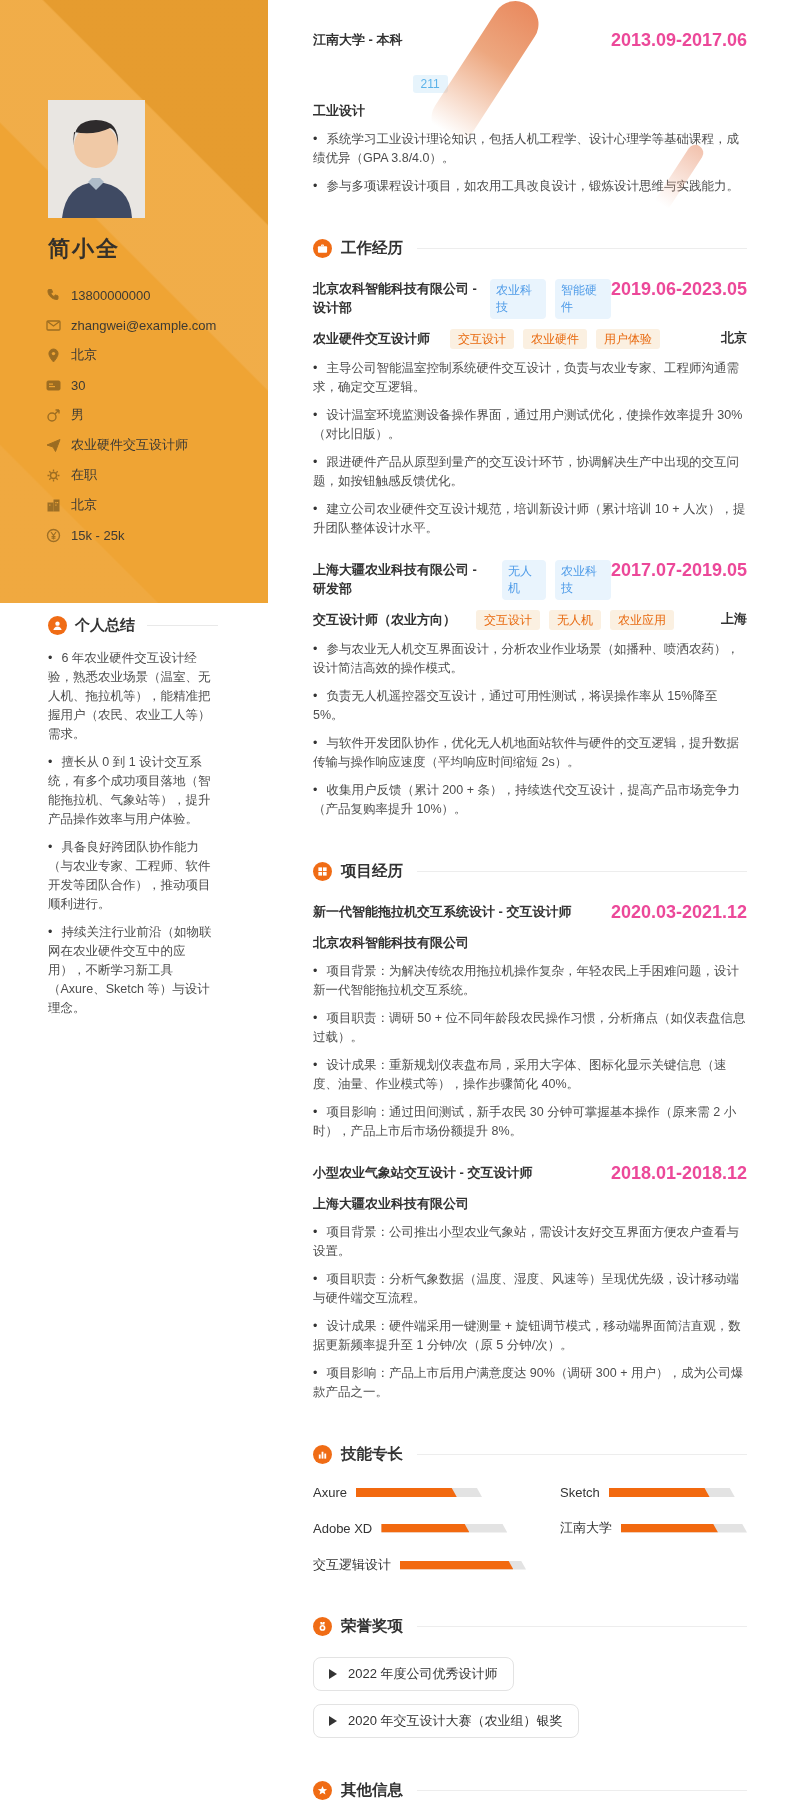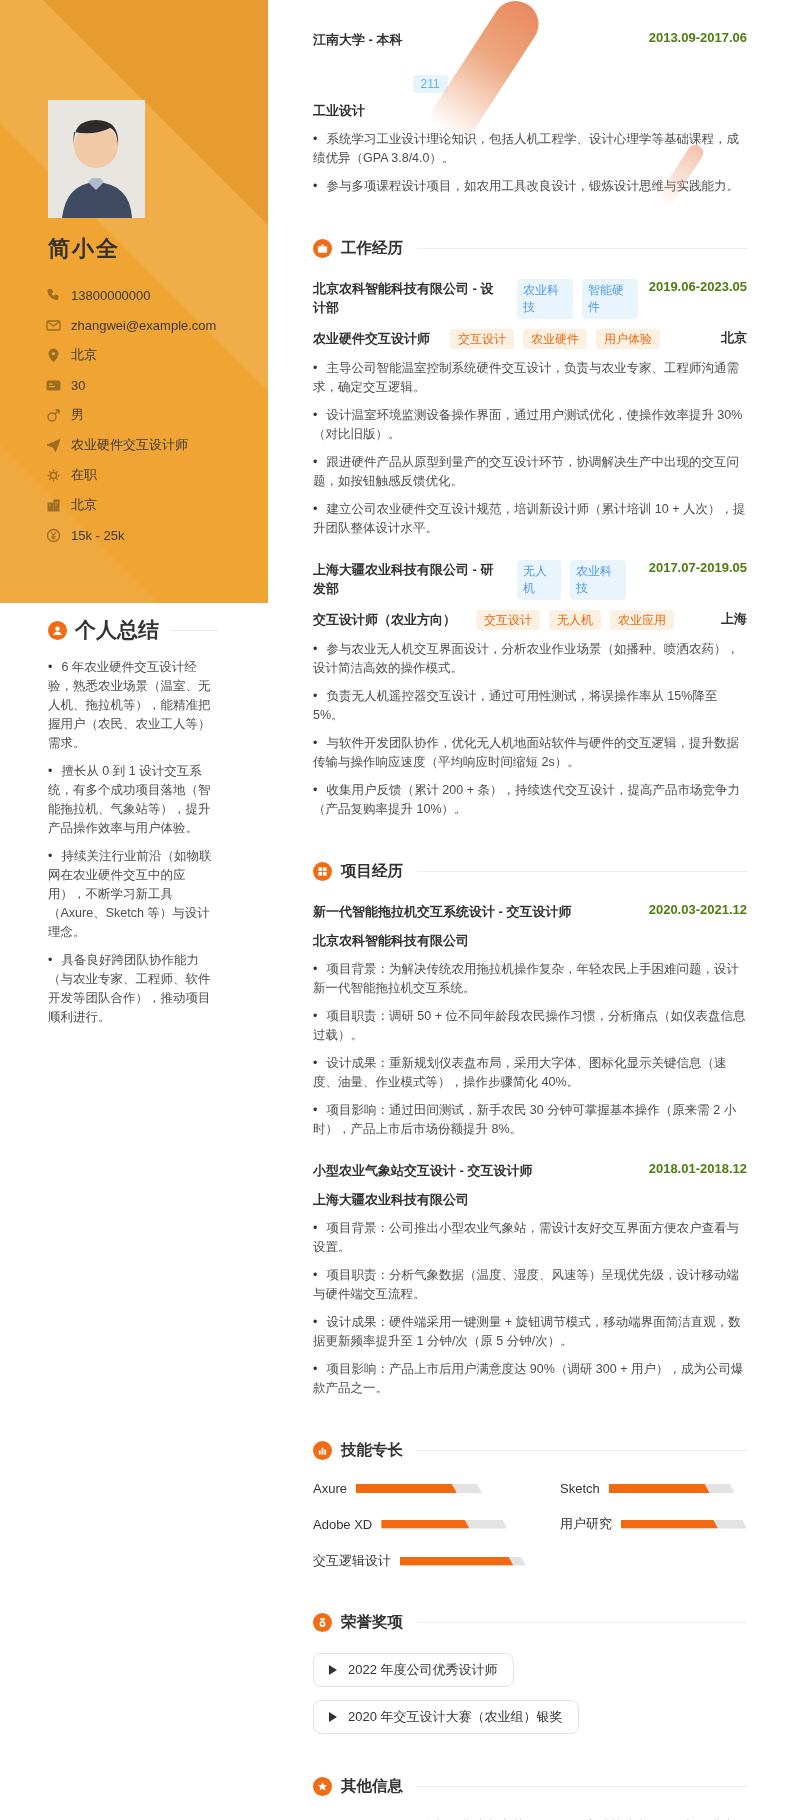--- a/index.html
+++ b/index.html
@@ -16,34 +16,34 @@
   .contacts{position:absolute;left:46px;top:280px;width:210px;}
   .contact-row{display:flex;align-items:center;height:30px;}
   .c-icon{width:15px;height:15px;margin-right:10px;flex:0 0 15px;opacity:.55;}
   .c-icon svg{display:block;width:15px;height:15px;fill:#5a4012;stroke:#5a4012;}
   .c-text{font-size:13px;color:#3d3a34;}
   
   .summary{position:absolute;left:48px;top:616px;width:170px;}
   .sum-head{display:flex;align-items:center;margin-bottom:14px;}
   .sec-dot{width:19px;height:19px;border-radius:50%;background:#F06C15;display:flex;align-items:center;justify-content:center;flex:0 0 19px;}
   .sec-dot svg{width:11px;height:11px;fill:#fff;}
-  .sum-title{font-size:21px;font-weight:bold;margin-left:8px;white-space:nowrap;}
+  .sum-title{font-size:15px;font-weight:bold;margin-left:8px;white-space:nowrap;}
   .sum-rule{flex:1;height:1px;background:#e9e9e9;margin-left:12px;}
   
   .main{position:absolute;left:313px;top:30px;width:434px;z-index:1;}
   .section{margin-bottom:0;}
   .sec-head{display:flex;align-items:center;margin-bottom:20px;}
   .sec-title{font-size:15.5px;font-weight:bold;margin-left:9px;white-space:nowrap;}
   .sec-rule{flex:1;height:1px;background:#ededed;margin-left:14px;}
   .section + .section{margin-top:42px;}
   .bullet{font-size:12.5px;line-height:19px;color:#4d4d4d;margin-bottom:9px;}
   .bullet .dot{margin-right:9px;color:#333;}
   .row{display:flex;align-items:flex-start;}
   .b-title{font-size:13px;font-weight:bold;color:#333;line-height:19px;}
-  .date{margin-left:auto;font-size:13px;font-weight:bold;color:#4d7c0f;white-space:nowrap;}
+  .date{margin-left:auto;font-size:18px;font-weight:bold;color:#ec4899;white-space:nowrap;}
   .loc{margin-left:auto;font-size:13px;font-weight:bold;color:#333;white-space:nowrap;}
   .badges{display:flex;gap:9px;margin-left:12px;}
   .badge{background:#E9F4FD;color:#4E9BE8;font-size:12px;line-height:17px;padding:3px 6px;border-radius:4px;}
   .tags{display:flex;gap:9px;margin-left:20px;}
   .tag{background:#FBF0E1;color:#E8690F;font-size:12px;line-height:18px;padding:1px 8px;border-radius:3px;white-space:nowrap;}
   .mb8{margin-bottom:8px;} .mb10{margin-bottom:10px;}
   .entry{margin-top:22px;}
   .entry:first-of-type{margin-top:0;}
   .badge211{background:#E7F4FC;color:#5CB3EA;font-size:12px;padding:2px 8px;border-radius:3px;margin-left:10px;font-weight:normal;margin-top:45px;}
   
@@ -182,22 +182,22 @@
           <circle cx="6" cy="4" r="2.4" fill="#fff"></circle>
           <path d="M1.5 11 q1 -4 4.5 -4 q3.5 0 4.5 4z" fill="#fff"></path>
         </svg>
     </span>
     <span class="sum-title">个人总结</span>
     <span class="sum-rule"></span>
   </div>
   <div id="summary-list">
       <div class="bullet"><span class="dot">•</span>6 年农业硬件交互设计经验，熟悉农业场景（温室、无人机、拖拉机等），能精准把握用户（农民、农业工人等）需求。</div>
       <div class="bullet"><span class="dot">•</span>擅长从 0 到 1 设计交互系统，有多个成功项目落地（智能拖拉机、气象站等），提升产品操作效率与用户体验。</div>
+      <div class="bullet"><span class="dot">•</span>具备良好跨团队协作能力（与农业专家、工程师、软件开发等团队合作），推动项目顺利进行。</div>
       <div class="bullet"><span class="dot">•</span>持续关注行业前沿（如物联网在农业硬件交互中的应用），不断学习新工具（Axure、Sketch 等）与设计理念。</div>
-      <div class="bullet"><span class="dot">•</span>具备良好跨团队协作能力（与农业专家、工程师、软件开发等团队合作），推动项目顺利进行。</div>
     </div>
 </section>
 
 <main class="main">
 
   <section class="section">
     <div class="row mb8">
       <span class="b-title">江南大学 - 本科</span>
       <span class="badge211">211</span>
       <span class="date">2013.09-2017.06</span>
@@ -334,21 +334,21 @@
             <div class="skill-fill" style="width: 80%;"></div>
           </div>
         </div>
         <div class="skill-row">
           <span class="skill-label">Adobe XD</span>
           <div class="skill-track">
             <div class="skill-fill" style="width: 70%;"></div>
           </div>
         </div>
         <div class="skill-row">
-          <span class="skill-label">用户研究</span>
+          <span class="skill-label">江南大学</span>
           <div class="skill-track">
             <div class="skill-fill" style="width: 77%;"></div>
           </div>
         </div>
         <div class="skill-row">
           <span class="skill-label">交互逻辑设计</span>
           <div class="skill-track">
             <div class="skill-fill" style="width: 90%;"></div>
           </div>
         </div>

